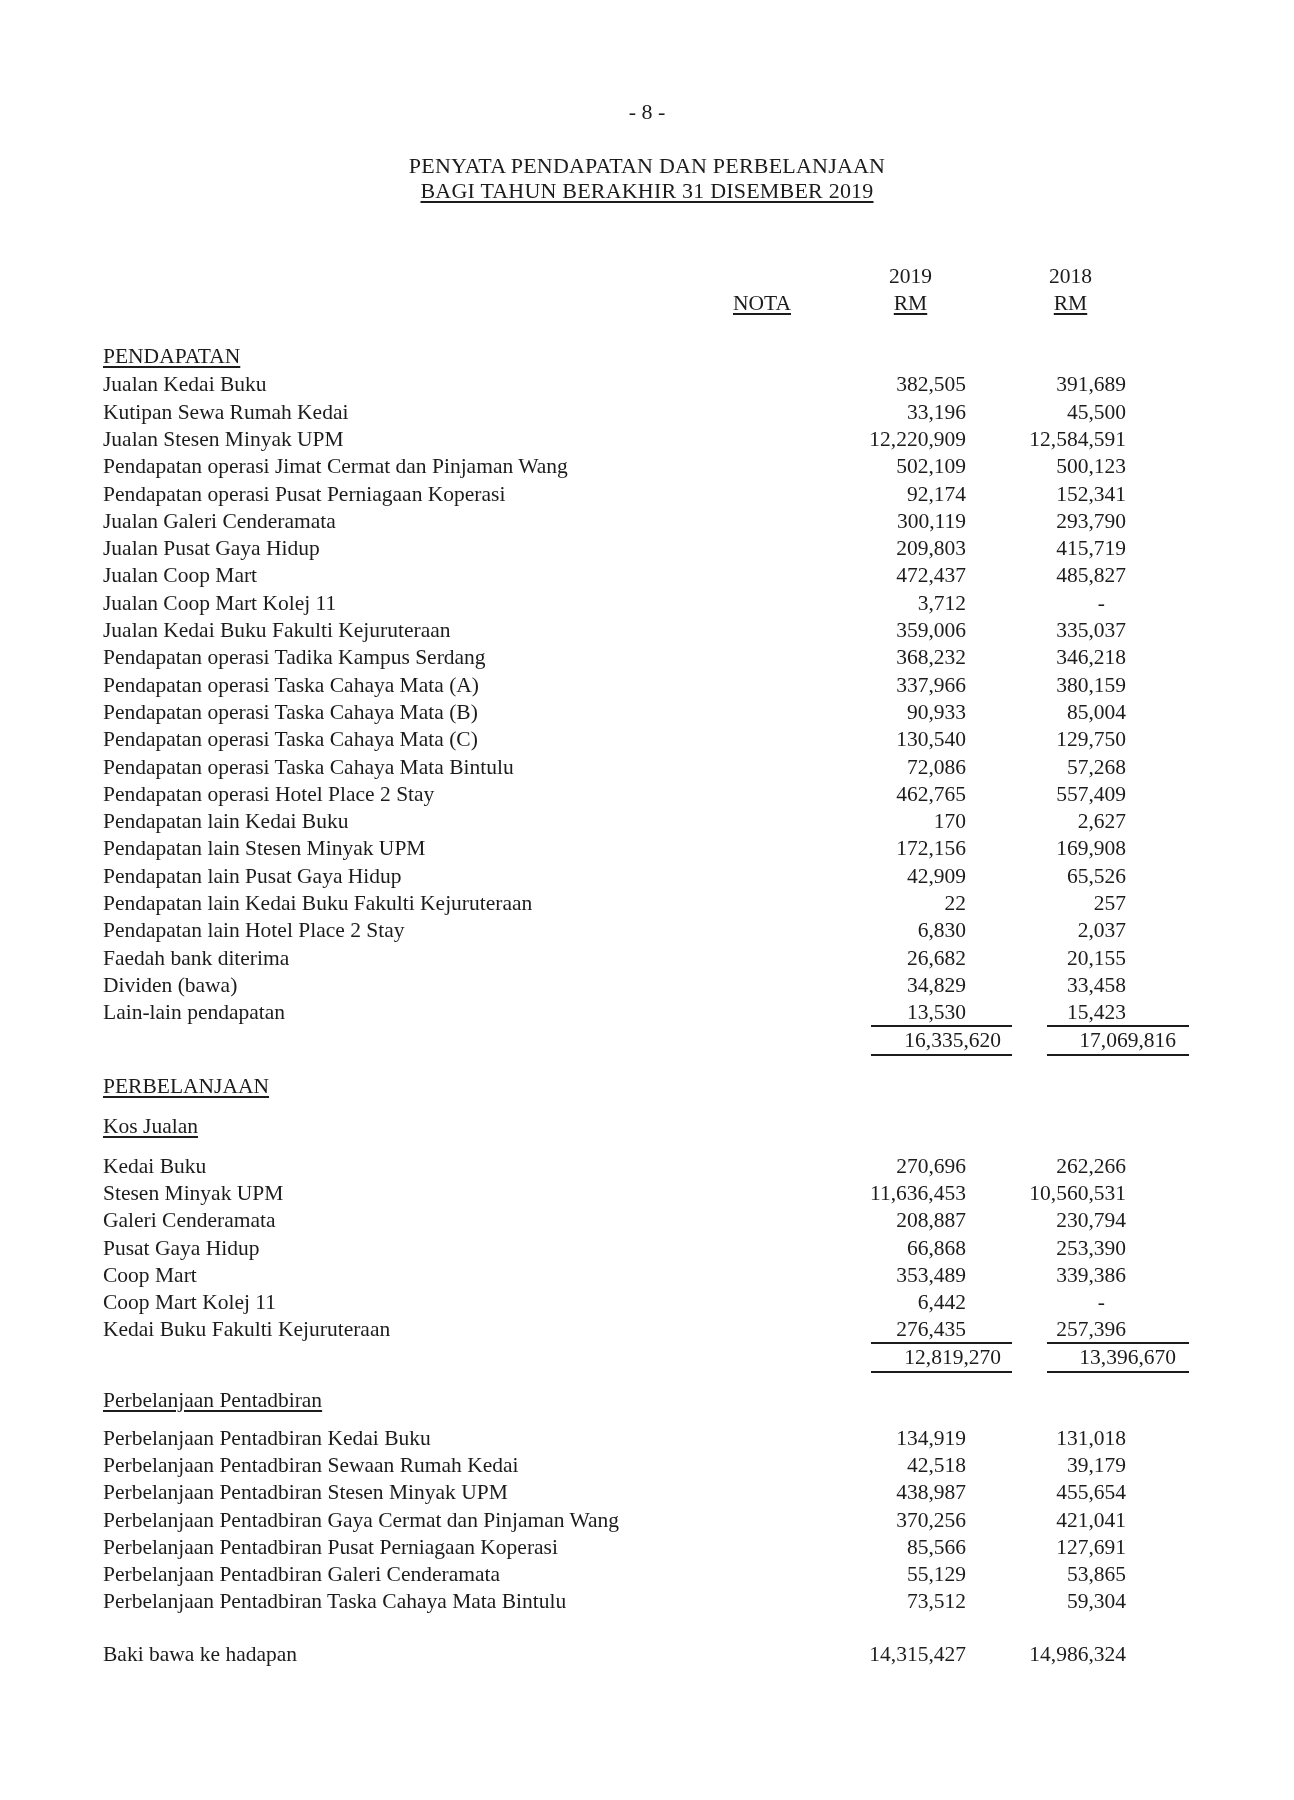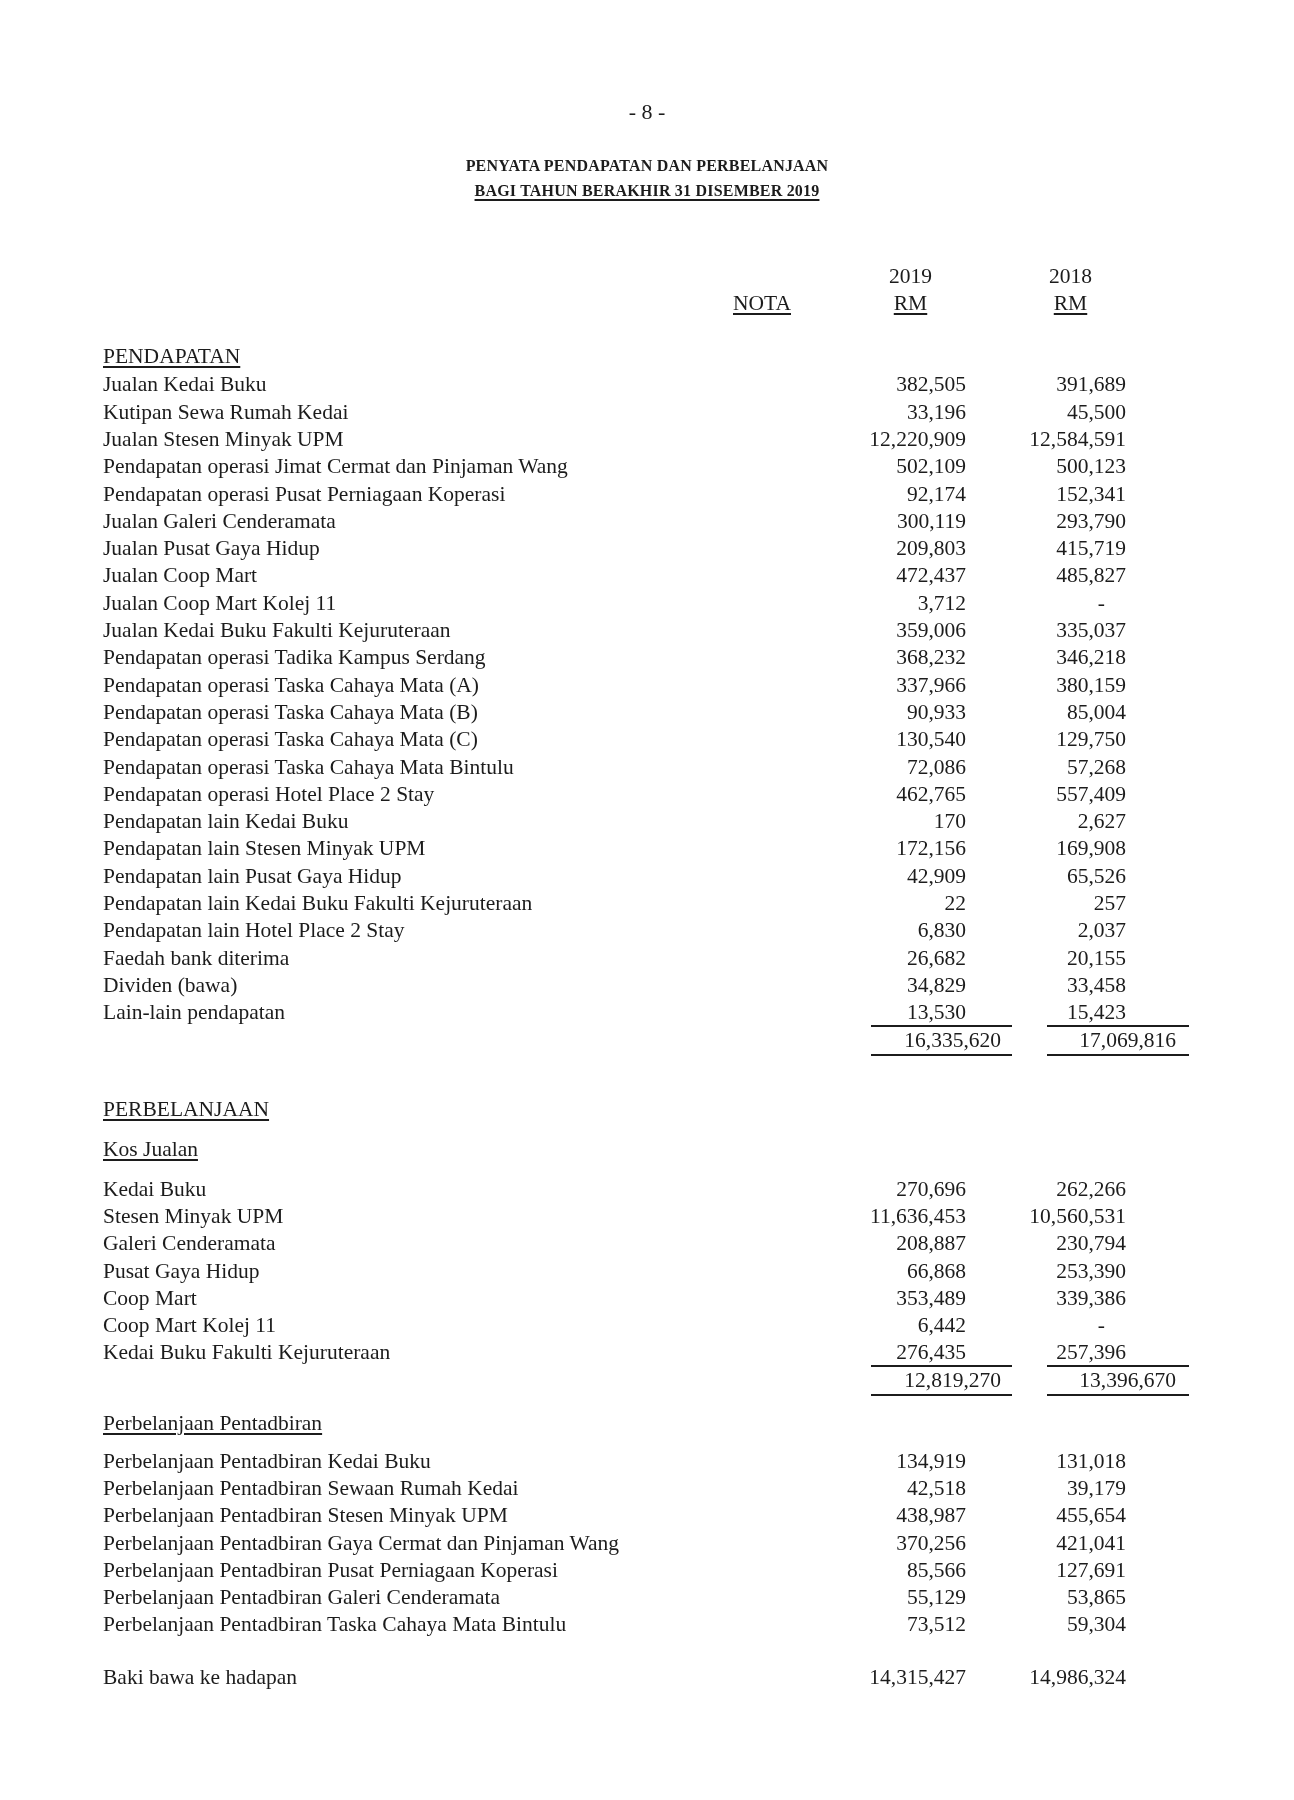--- a/index.html
+++ b/index.html
@@ -14,22 +14,22 @@
     overflow:hidden;
   }
   .pageno {
     padding-top:100px;
     text-align:center;
     line-height:24px;
     font-size:22px;
   }
   .titleblock { margin-top:29px; text-align:center; }
   .titleblock .t {
-    font-weight:bold;
-    font-size:16px;
+    font-weight:normal;
+    font-size:22px;
     line-height:25px;
     letter-spacing:0.2px;
   }
   .ul {
     text-decoration:underline;
     text-decoration-thickness:2px;
     text-underline-offset:3px;
   }
   .sheet { padding-left:103px; }
   .grid {
@@ -57,21 +57,21 @@
     margin-right:-11px;
     border-top:2px solid #1c1c1c;
     border-bottom:2px solid #1c1c1c;
     text-align:right;
   }
   .tline.c2018 {
     width:142px;
     padding-right:13px;
     margin-right:-13px;
   }
-  .h-perbelanjaan { margin-top:40px; }
+  .h-perbelanjaan { margin-top:17px; }
   .h-kos { margin-top:12.6px; }
   .rows-kos { margin-top:12.7px; }
   .h-pentadbiran { margin-top:13.6px; }
   .rows-pent { margin-top:10.7px; }
   .baki-row { margin-top:25.6px; }
 </style>
 </head>
 <body>
 
 <div class="page">

